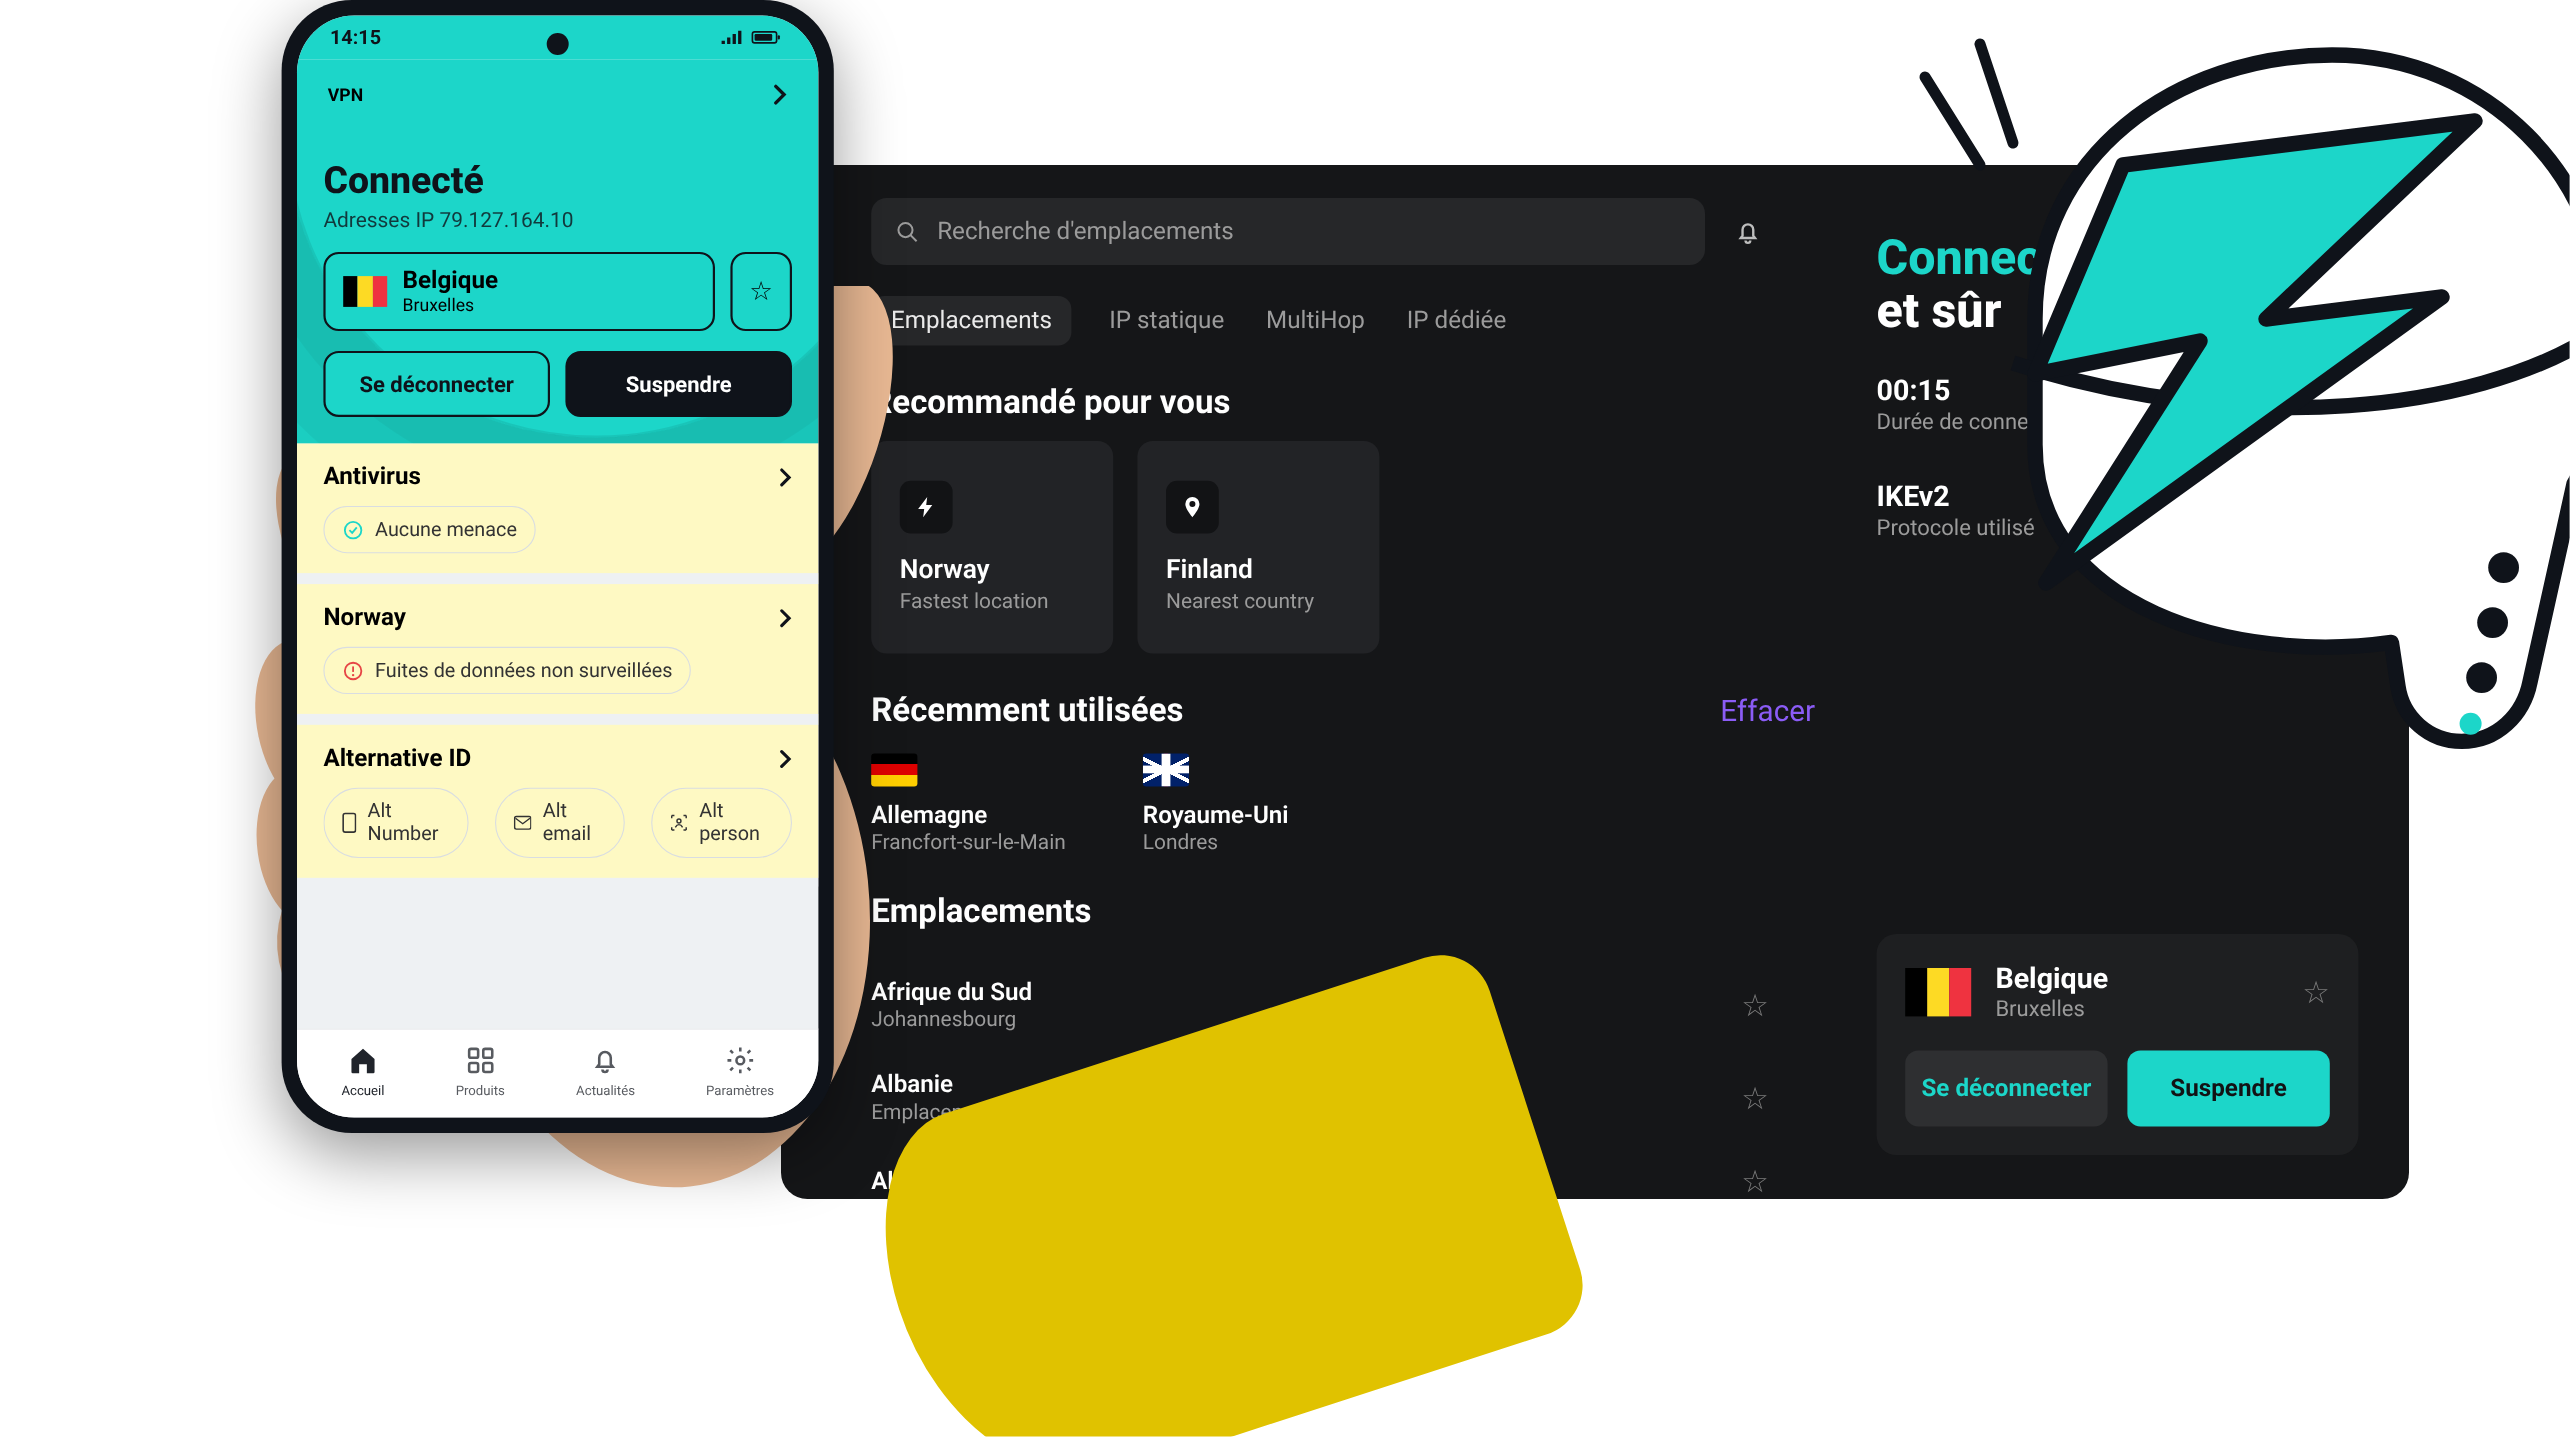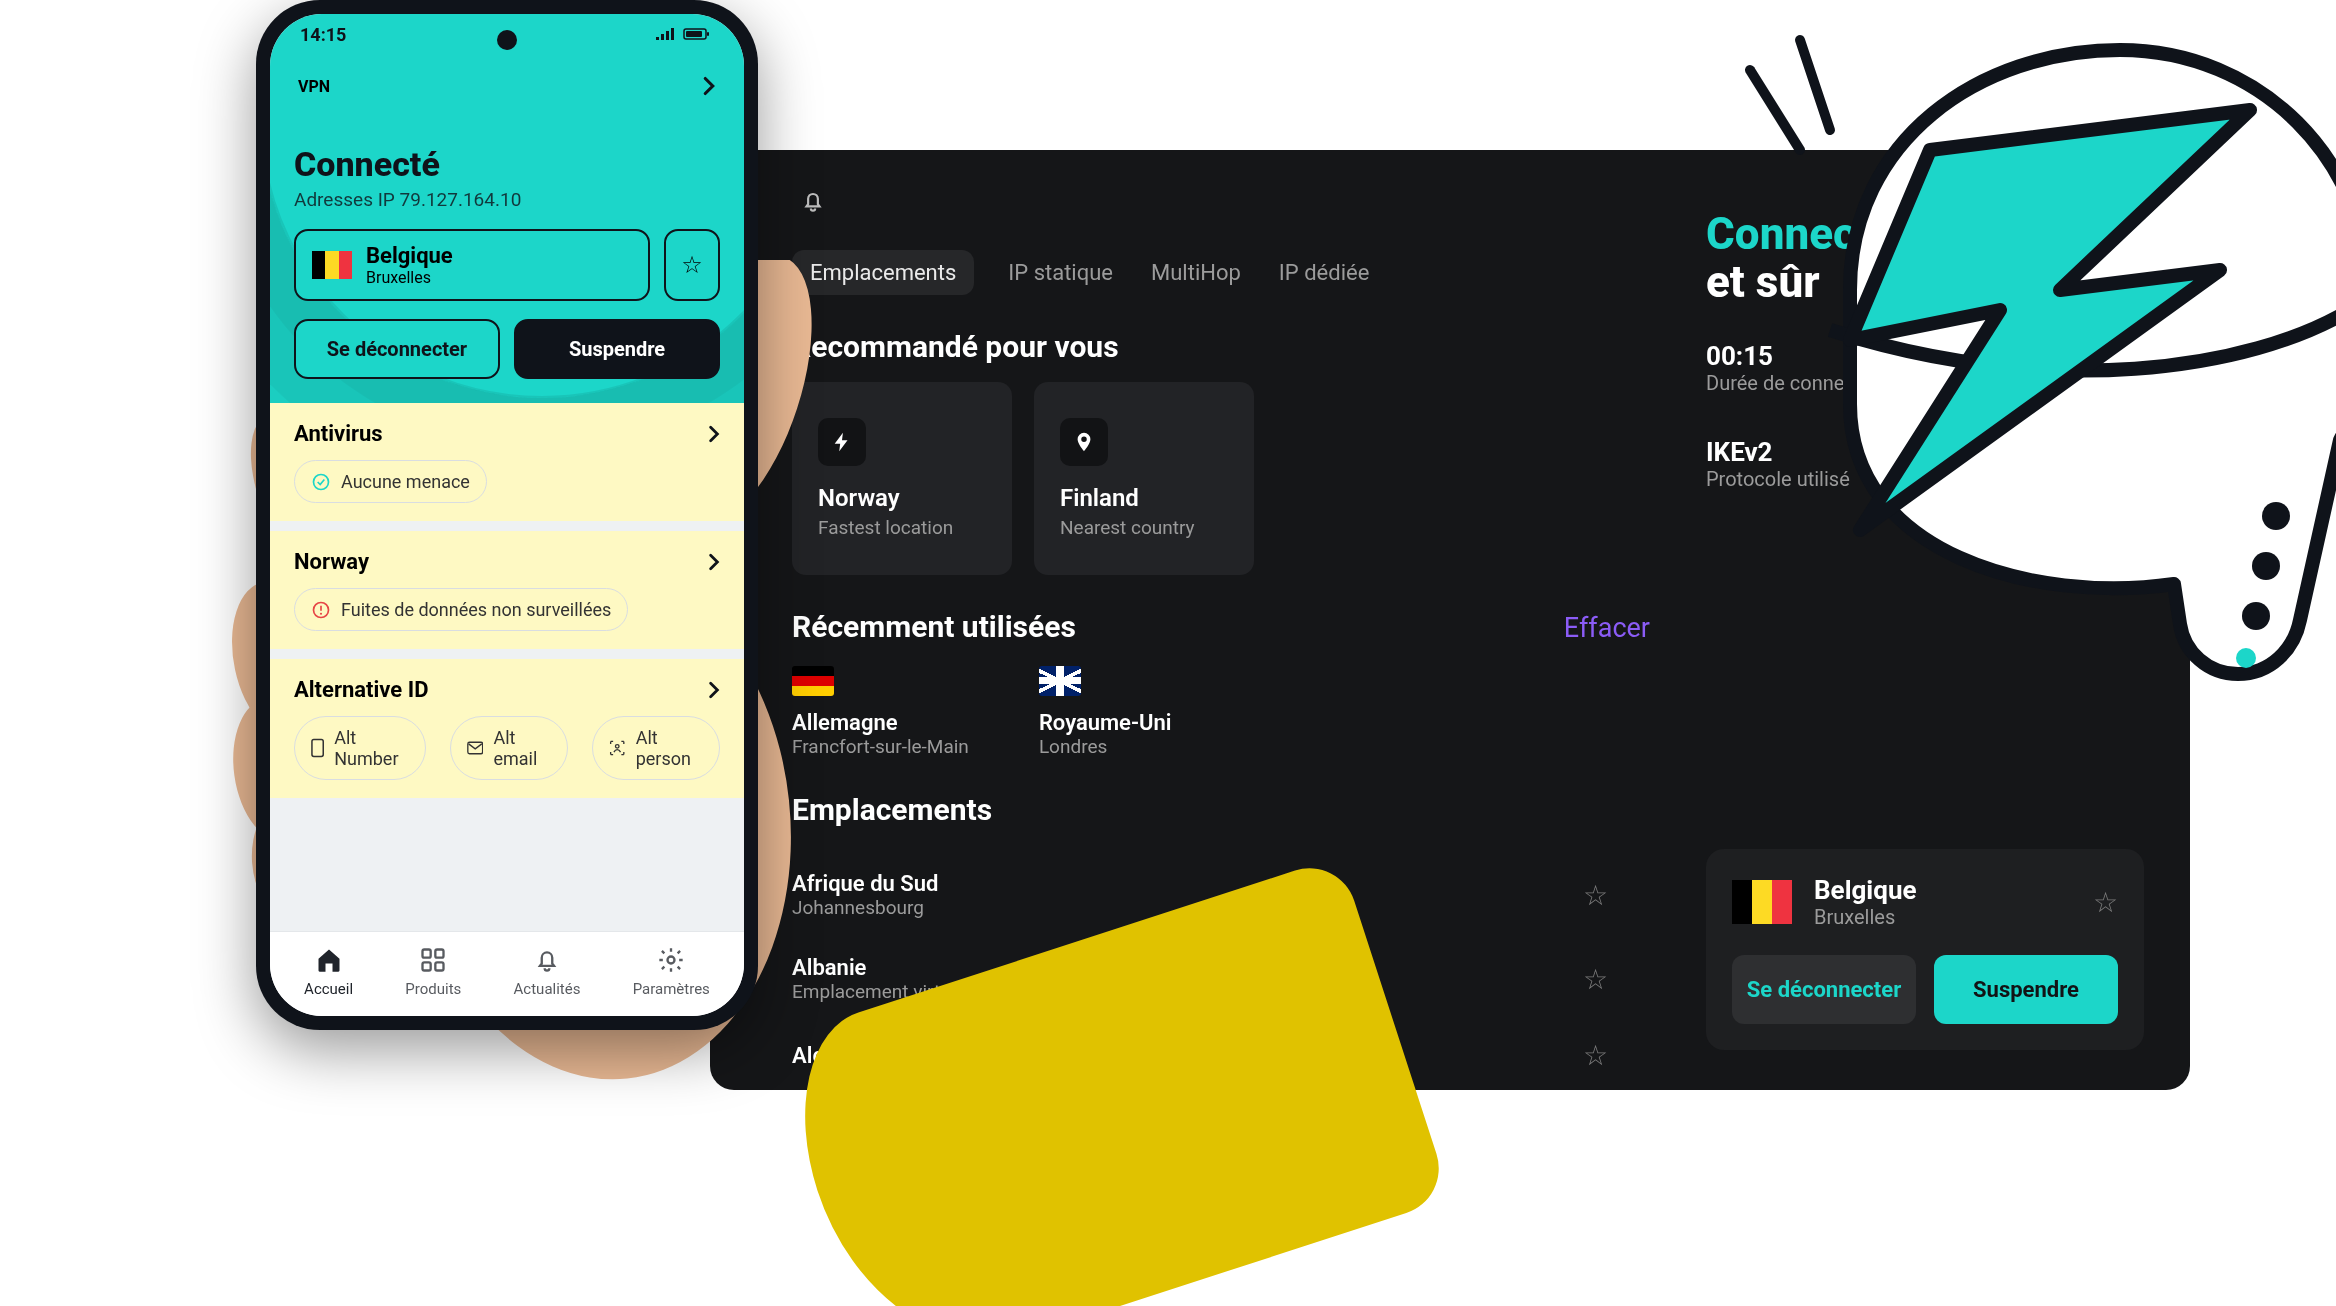--- a/index.html
+++ b/index.html
@@ -101,21 +101,21 @@
 
   .cards{background:#eef1f3;padding:0 0 8px}
   .card{background:#fef9c3;padding:18px 24px;border-bottom:10px solid #eef1f3}
   .cardhead{display:flex;justify-content:space-between;align-items:center;margin-bottom:14px}
   .cardtitle{font-size:22px;font-weight:700}
   .pill{display:inline-flex;align-items:center;gap:10px;border:1px solid #d9dde1;border-radius:999px;padding:10px 16px;font-size:18px;color:#333}
   .pill.red svg{color:#e64545}
   .pillrow{display:flex;gap:24px;overflow:hidden}
 
   .tabbar{margin-top:auto;background:#fff;display:flex;justify-content:space-around;padding:14px 8px 18px;border-top:1px solid #e4e7ea}
-  .titem{display:flex;flex-direction:column;align-items:center;gap:6px;font-size:15px;color:#20242b}
+  .titem{display:flex;flex-direction:column;align-items:center;gap:6px;font-size:12px;color:#20242b}
   .titem svg{width:28px;height:28px}
   .titem:not(.active){opacity:.75}
 
   
   .hand{position:absolute;left:-10px;top:260px;z-index:4}
   .sleeve{position:absolute;left:620px;top:940px;width:600px;height:360px;background:#e0c200;border-radius:120px 60px 60px 200px/200px 60px 60px 260px;transform:rotate(-18deg);z-index:3}
 
   
   .helmet{position:absolute;left:1520px;top:30px;width:680px;height:700px;z-index:6}
 
@@ -129,20 +129,27 @@
 
   <div class="desktop">
     <div class="shieldbar">
       <svg width="28" height="32" viewBox="0 0 24 28">
           <path fill="currentColor" d="M12 0l10 4v8c0 7-4 12-10 16C6 24 2 19 2 12V4z"></path>
         </svg>
     </div>
 
     <div class="main">
       <div class="searchrow">
+        <div class="searchbox">
+          <svg width="22" height="22" viewBox="0 0 24 24">
+              <circle cx="10" cy="10" r="7" fill="none" stroke="currentColor" stroke-width="2"></circle>
+              <line x1="15" y1="15" x2="21" y2="21" stroke="currentColor" stroke-width="2"></line>
+            </svg>
+          <span>Recherche d'emplacements</span>
+        </div>
         <div class="bell">
           <svg width="26" height="26" viewBox="0 0 24 24">
               <path fill="none" stroke="currentColor" stroke-width="2" d="M6 17h12l-1.5-2V10a4.5 4.5 0 10-9 0v5L6 17zm4 2a2 2 0 004 0"></path>
             </svg>
         </div>
       </div>
 
       <div class="tabs">
         <div class="tab active">Emplacements</div>
         <div class="tab">IP statique</div>

